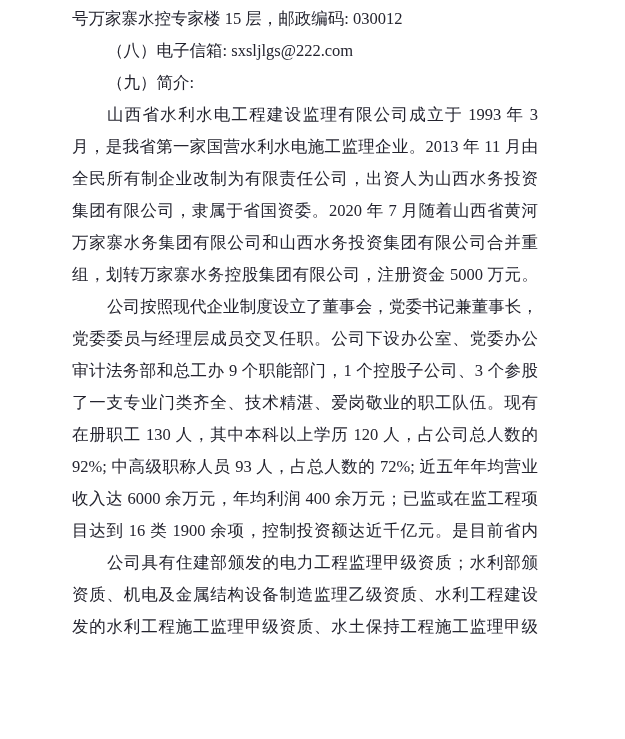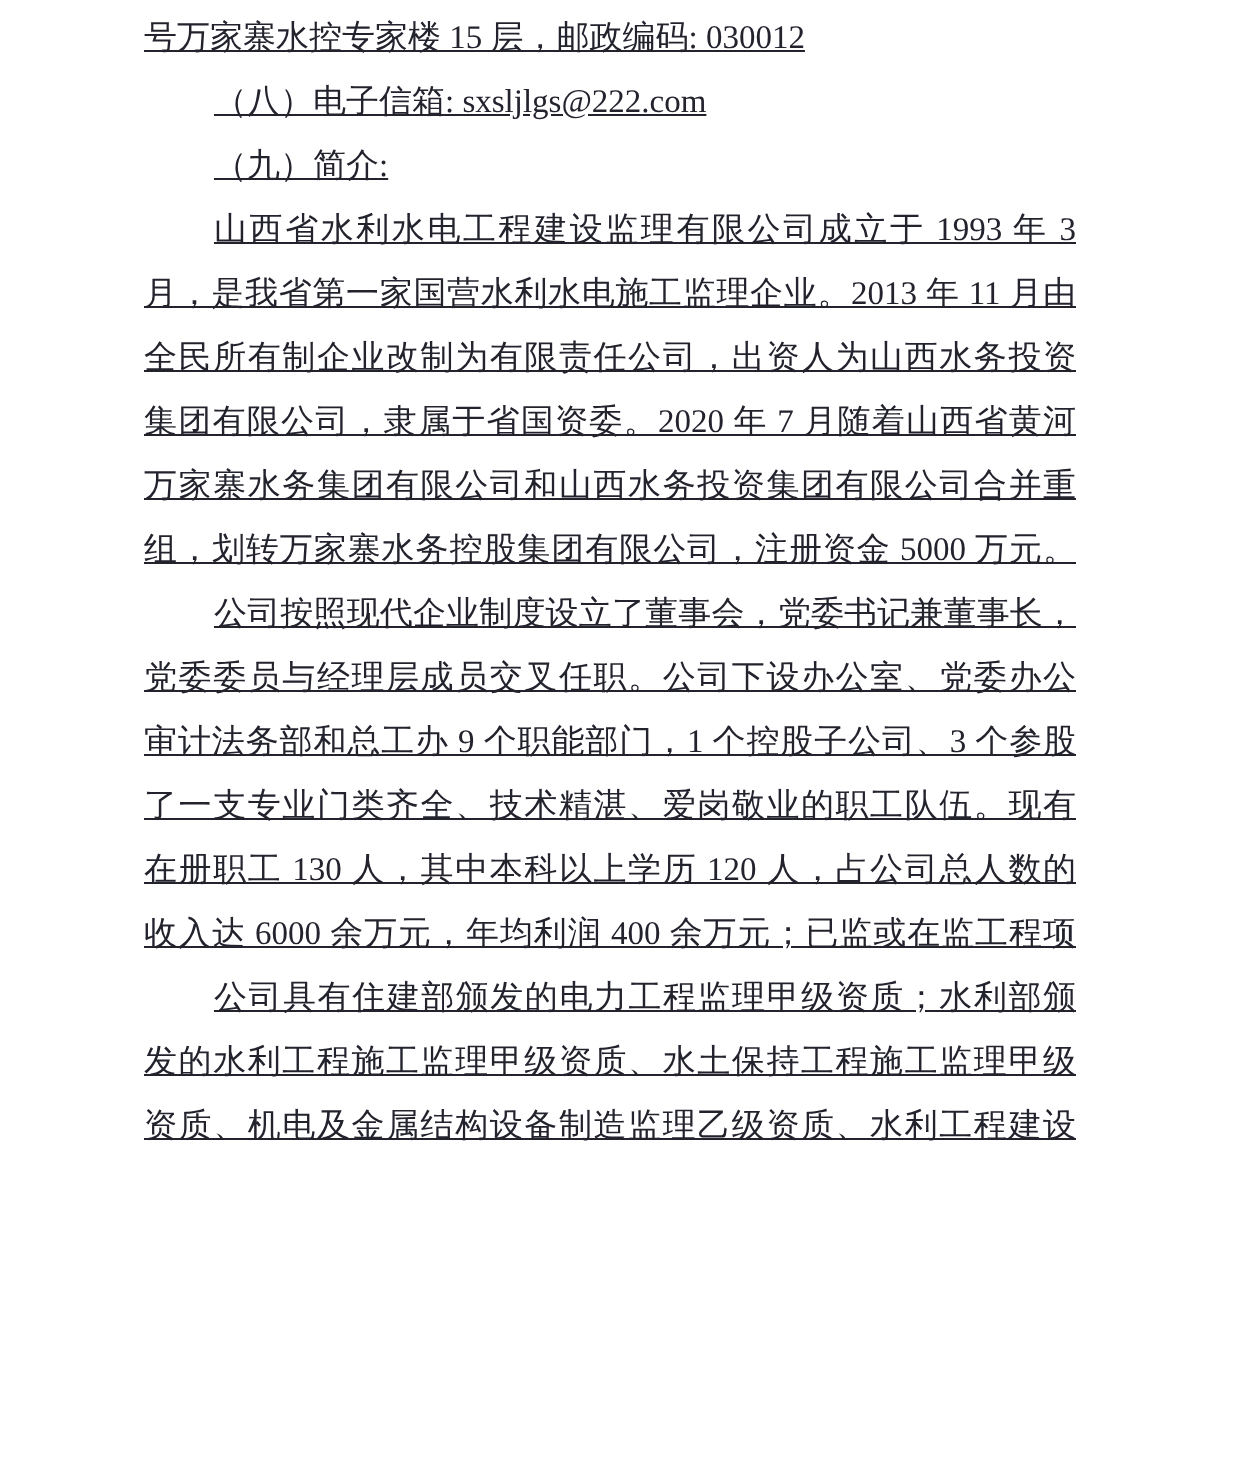--- a/index.html
+++ b/index.html
@@ -20,21 +20,20 @@
     background: #ffffff;
     overflow: hidden;
   }
   .text-block {
     position: absolute;
     left: 72px;
     top: 3px;
     width: 466px;
     color: #23232e;
     font-size: 16.5px;
-    text-decoration: underline;
   }
   .line {
     height: 32px;
     line-height: 32px;
     overflow: hidden;
     white-space: nowrap;
     text-align: left;
   }
   .line.indent {
     text-indent: 35px;
@@ -57,18 +56,20 @@
       <div class="line justify">月，是我省第一家国营水利水电施工监理企业。2013 年 11 月由</div>
       <div class="line justify">全民所有制企业改制为有限责任公司，出资人为山西水务投资</div>
       <div class="line justify">集团有限公司，隶属于省国资委。2020 年 7 月随着山西省黄河</div>
       <div class="line justify">万家寨水务集团有限公司和山西水务投资集团有限公司合并重</div>
       <div class="line justify">组，划转万家寨水务控股集团有限公司，注册资金 5000 万元。</div>
       <div class="line indent justify">公司按照现代企业制度设立了董事会，党委书记兼董事长，</div>
       <div class="line justify">党委委员与经理层成员交叉任职。公司下设办公室、党委办公</div>
       <div class="line justify">审计法务部和总工办 9 个职能部门，1 个控股子公司、3 个参股</div>
       <div class="line justify">了一支专业门类齐全、技术精湛、爱岗敬业的职工队伍。现有</div>
       <div class="line justify">在册职工 130 人，其中本科以上学历 120 人，占公司总人数的</div>
+      <div class="line justify">92%; 中高级职称人员 93 人，占总人数的 72%; 近五年年均营业</div>
       <div class="line justify">收入达 6000 余万元，年均利润 400 余万元；已监或在监工程项</div>
+      <div class="line justify">目达到 16 类 1900 余项，控制投资额达近千亿元。是目前省内</div>
       <div class="line indent justify">公司具有住建部颁发的电力工程监理甲级资质；水利部颁</div>
+      <div class="line justify">资质、机电及金属结构设备制造监理乙级资质、水利工程建设</div>
       <div class="line justify">发的水利工程施工监理甲级资质、水土保持工程施工监理甲级</div>
-      <div class="line justify">资质、机电及金属结构设备制造监理乙级资质、水利工程建设</div>
     </div>
 </div>
 
 </body></html>

